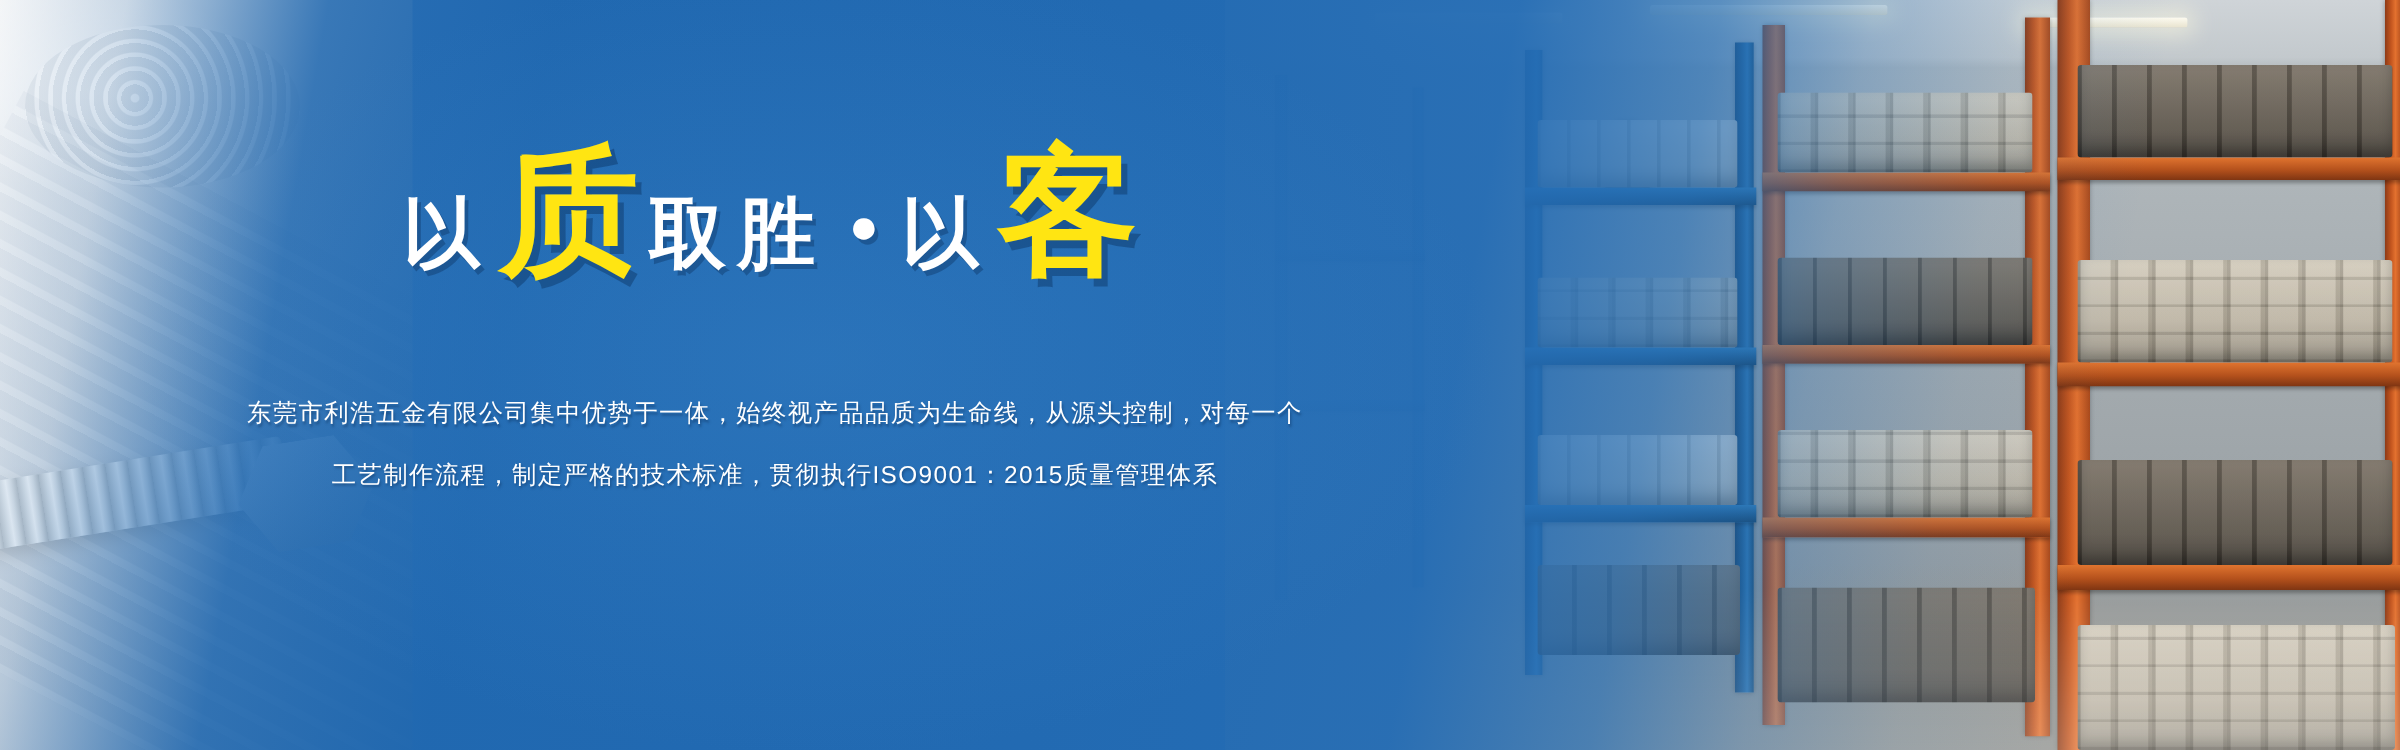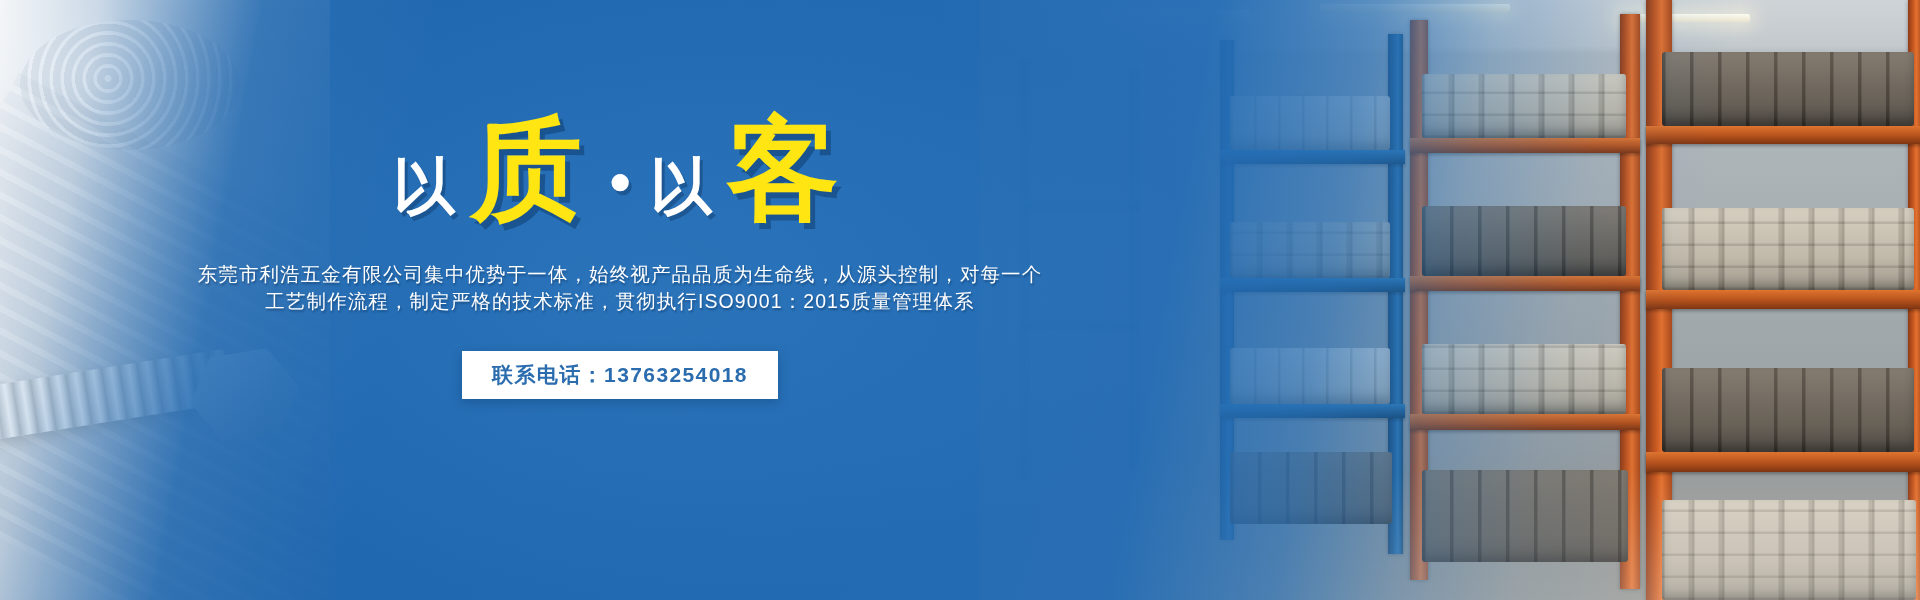--- a/index.html
+++ b/index.html
@@ -237,22 +237,22 @@
   .subtitle {
     margin: 0;
     color: #ffffff;
     font-size: 19.5px;
     letter-spacing: 1.1px;
     text-align: center;
     white-space: nowrap;
     text-shadow: 1px 2px 2px rgba(8,40,80,.45);
     font-weight: 400;
   }
-  .sub-1 { margin-top: 40px; }
-  .sub-2 { }
+  .sub-1 { margin-top: 96px; }
+  .sub-2 { margin-top: 22px; }
 
   .phone-btn {
     margin-top: 36px;
     background: #ffffff;
     color: #2a6cae;
     font-size: 21px;
     font-weight: 700;
     letter-spacing: 1.4px;
     padding: 13px 30px 14px;
     white-space: nowrap;
@@ -323,24 +323,24 @@
   </div>
 
   <div class="blue-wash"></div>
   <div class="blue-wash-2"></div>
 
   <div class="content">
 
     <h1 class="headline">
       <span class="hl-word">以</span>
       <span class="hl-big">质</span>
+      <span class="hl-word">取胜</span>
       <span class="hl-dot">●</span>
       <span class="hl-word">以</span>
       <span class="hl-big">客</span>
     </h1>
 
     <p class="subtitle sub-1">东莞市利浩五金有限公司集中优势于一体，始终视产品品质为生命线，从源头控制，对每一个</p>
     <p class="subtitle sub-2">工艺制作流程，制定严格的技术标准，贯彻执行ISO9001：2015质量管理体系</p>
 
-    <button class="phone-btn">联系电话：13763254018</button>
 
   </div>
 </div>
 
 </body></html>

